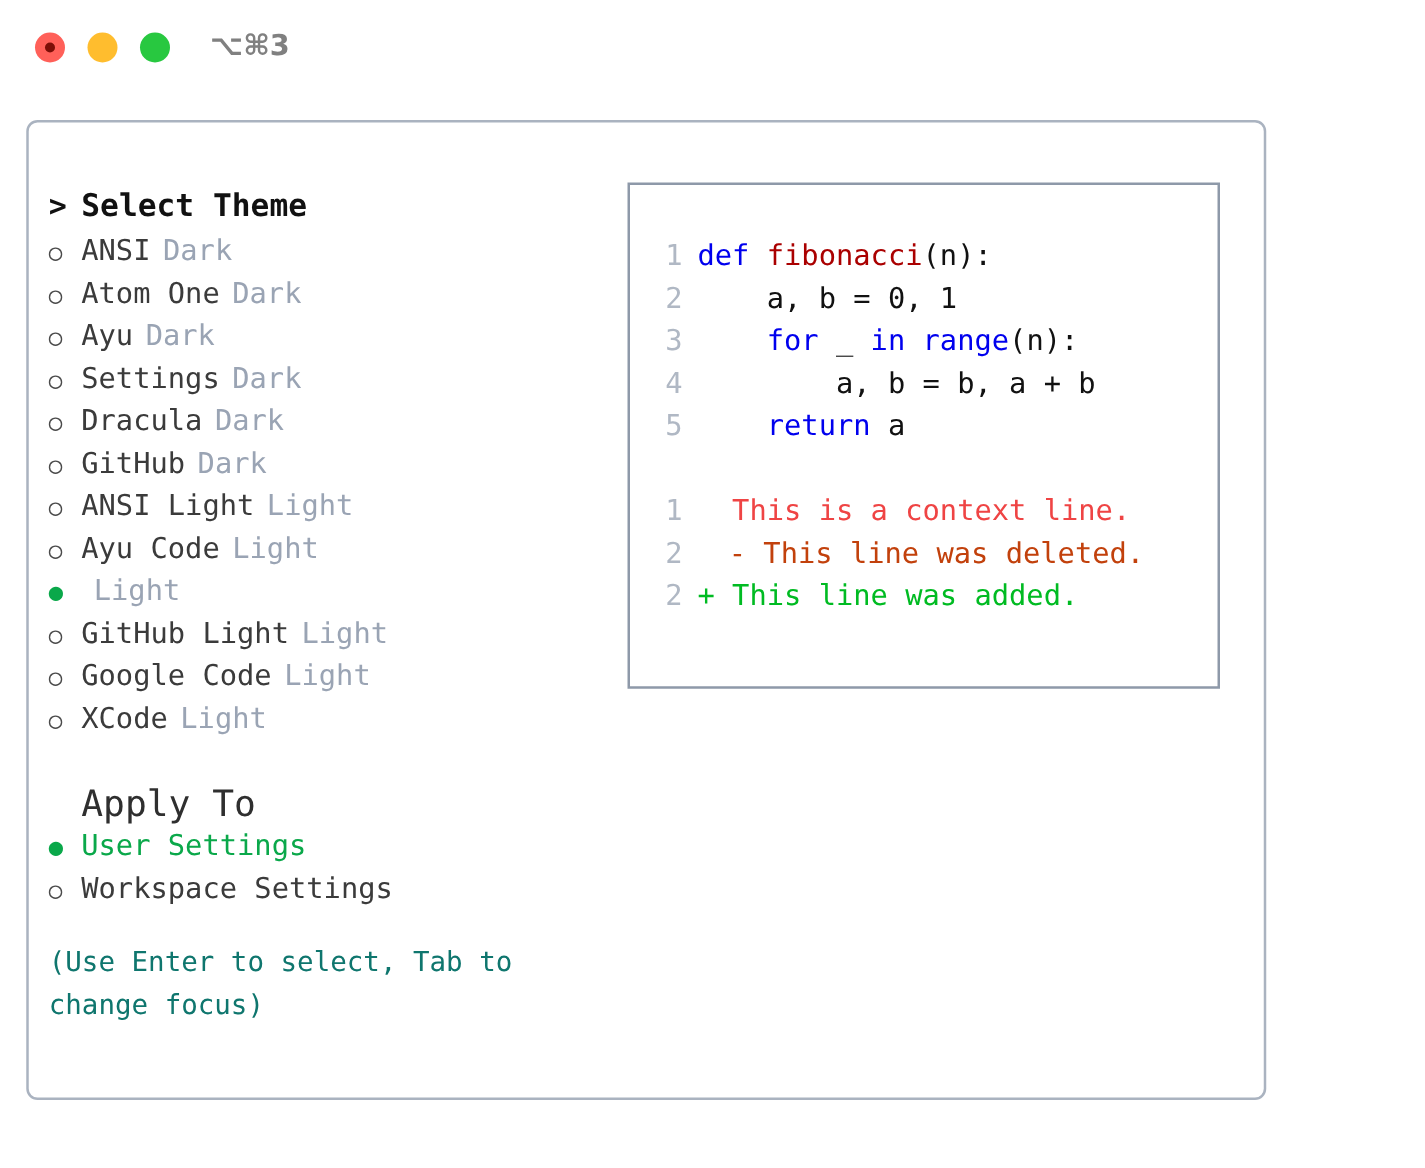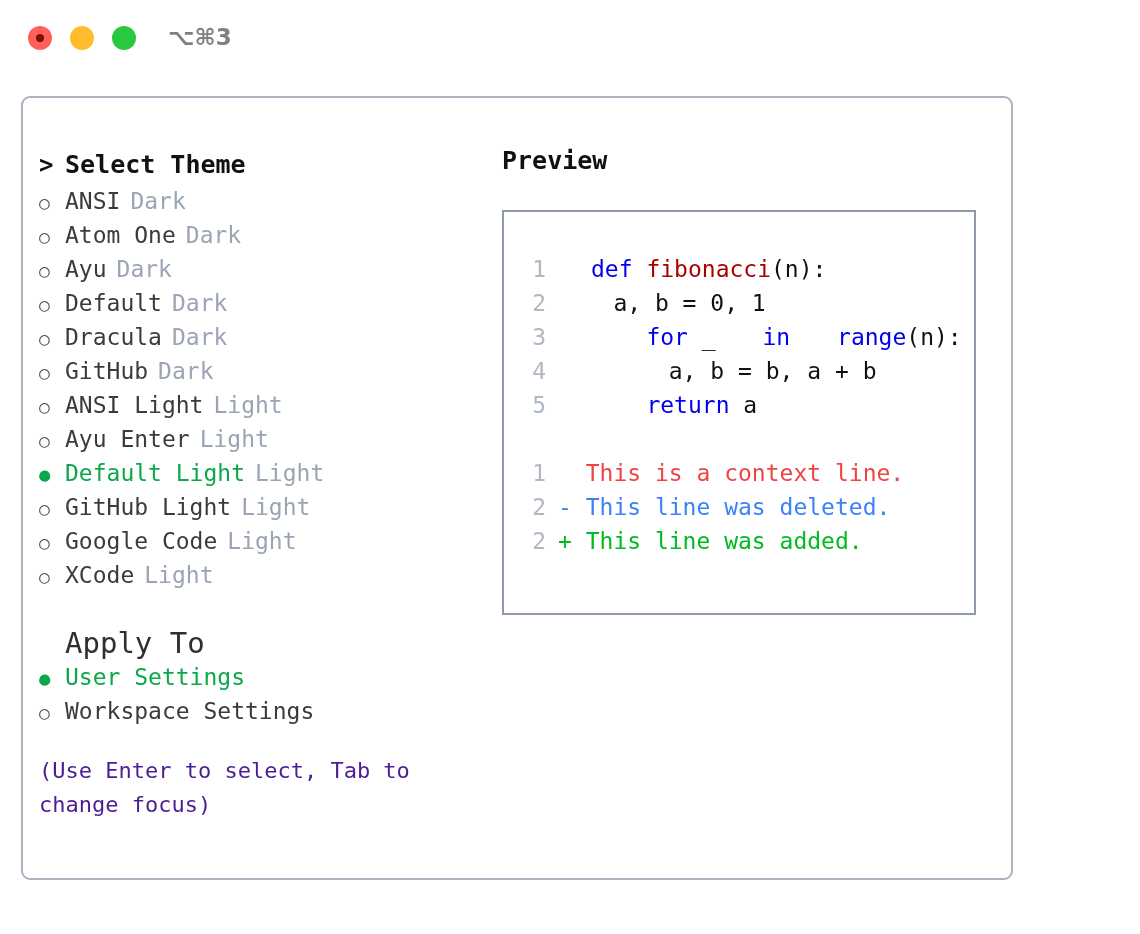--- a/index.html
+++ b/index.html
@@ -124,21 +124,21 @@
     color: #2f2f2f;
     height: 34px;
     line-height: 34px;
     padding-left: 26px;
   }
   .spacer { height: 34px; }
   .hint {
     margin-top: 26px;
     font-size: 22px;
     line-height: 34px;
-    color: #4c1d95;
+    color: #0f766e;
     width: 408px;
   }
 
   
   .right-col {
     position: absolute;
     left: 479px; top: 48px;
     width: 500px;
   }
   .preview-title {
@@ -164,26 +164,26 @@
     white-space: pre;
   }
   .cline { display: block; height: 34px; }
   .lnum {
     display: inline-block;
     width: 26px;
     text-align: right;
     color: #b0b8c4;
     margin-right: 12px;
   }
-  .kw  { color: #0000ee; margin-left: 33px; }
+  .kw  { color: #0000ee; }
   .fn  { color: #aa0000; text-align: center; }
   .pl  { color: #111111; }
   .blank { display: block; height: 34px; }
   .diff-ctx { color: #ef4444; }
-  .diff-del { color: #3b82f6; }
+  .diff-del { color: #c2410c; margin-left: 25px; }
   .diff-add { color: #00bb22; text-align: center; }
 </style>
 </head>
 <body>
 
 <div class="window">
 
   <div class="titlebar">
     <div class="traffic">
       <span class="dot red"></span>
@@ -213,46 +213,45 @@
             <span class="name">Atom One</span>
             <span class="kind">Dark</span>
           </div>
           <div class="row">
             <span class="marker">○</span>
             <span class="name">Ayu</span>
             <span class="kind">Dark</span>
           </div>
           <div class="row">
             <span class="marker">○</span>
-            <span class="name">Default</span>
+            <span class="name">Settings</span>
             <span class="kind">Dark</span>
           </div>
           <div class="row">
             <span class="marker">○</span>
             <span class="name">Dracula</span>
             <span class="kind">Dark</span>
           </div>
           <div class="row">
             <span class="marker">○</span>
             <span class="name">GitHub</span>
             <span class="kind">Dark</span>
           </div>
           <div class="row">
             <span class="marker">○</span>
             <span class="name">ANSI Light</span>
             <span class="kind">Light</span>
           </div>
           <div class="row">
             <span class="marker">○</span>
-            <span class="name">Ayu Enter</span>
+            <span class="name">Ayu Code</span>
             <span class="kind">Light</span>
           </div>
           <div class="row">
             <span class="marker sel">●</span>
-            <span class="name sel">Default Light</span>
             <span class="kind">Light</span>
           </div>
           <div class="row">
             <span class="marker">○</span>
             <span class="name">GitHub Light</span>
             <span class="kind">Light</span>
           </div>
           <div class="row">
             <span class="marker">○</span>
             <span class="name">Google Code</span>
@@ -277,20 +276,19 @@
           <div class="row">
             <span class="marker">○</span>
             <span class="name">Workspace Settings</span>
           </div>
         </div>
 
       <div class="hint">(Use Enter to select, Tab to change focus)</div>
     </div>
 
     <div class="right-col">
-      <div class="preview-title">Preview</div>
       <div class="preview-box">
         <div class="code" id="code-block"><span class="cline"><span class="lnum">1</span><span class="kw">def </span><span class="fn">fibonacci</span><span class="pl">(n):</span></span><span class="cline"><span class="lnum">2</span><span class="pl">    a, b = 0, 1</span></span><span class="cline"><span class="lnum">3</span><span class="pl">    </span><span class="kw">for</span><span class="pl"> _ </span><span class="kw">in</span><span class="pl"> </span><span class="kw">range</span><span class="pl">(n):</span></span><span class="cline"><span class="lnum">4</span><span class="pl">        a, b = b, a + b</span></span><span class="cline"><span class="lnum">5</span><span class="pl">    </span><span class="kw">return</span><span class="pl"> a</span></span><span class="blank"></span><span class="cline"><span class="lnum">1</span><span class="diff-ctx">  This is a context line.</span></span><span class="cline"><span class="lnum">2</span><span class="diff-del">- This line was deleted.</span></span><span class="cline"><span class="lnum">2</span><span class="diff-add">+ This line was added.</span></span></div>
       </div>
     </div>
 
   </div>
 </div>
 
 </body></html>

